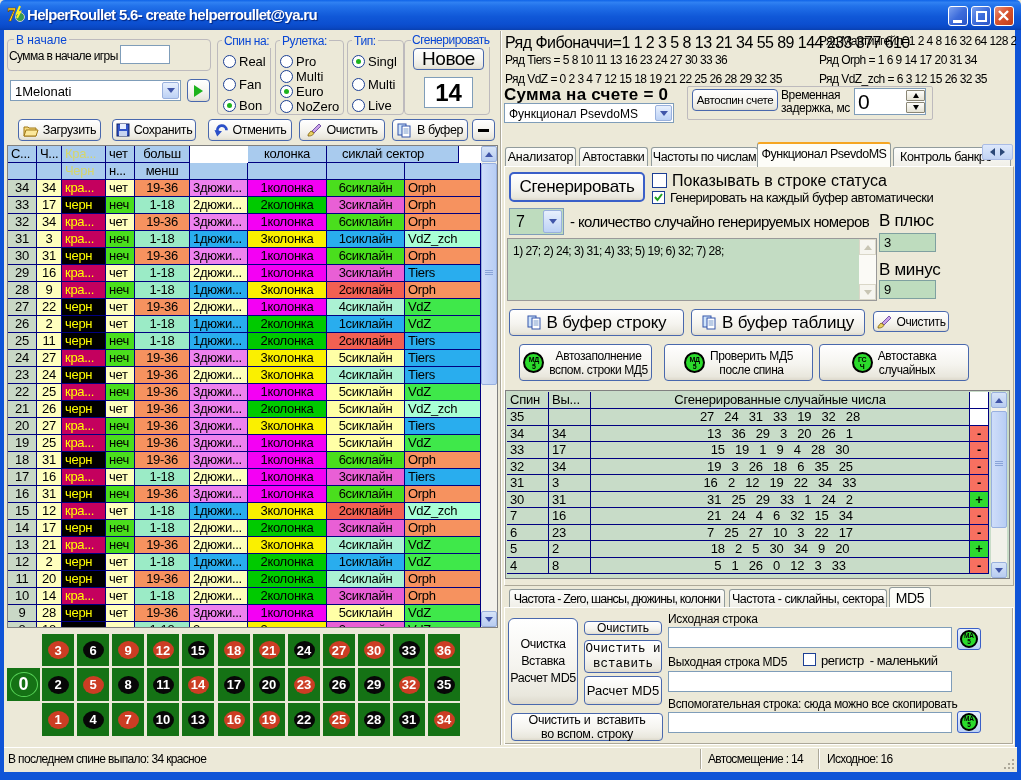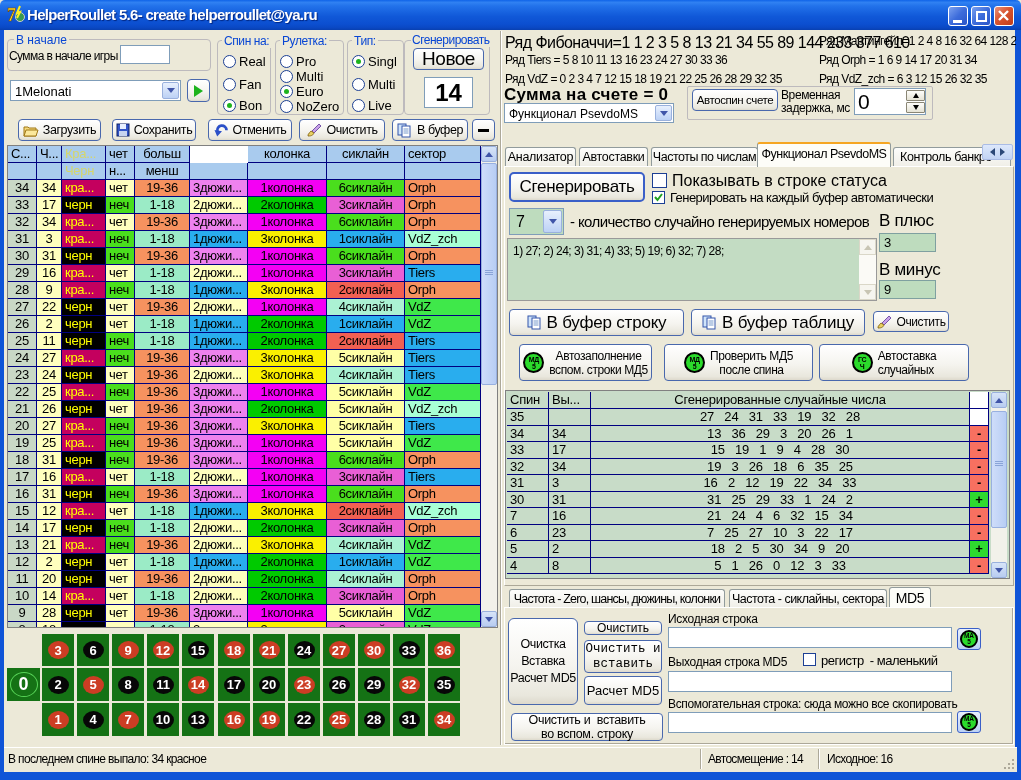--- a/index.html
+++ b/index.html
@@ -163,21 +163,21 @@
 
 <div class="abs" style="left:7px;top:145px;width:491px;height:483px;border:1px solid #808080;background:#fff;"></div>
 <div class="hc" style="left:8px;top:146px;width:29px;height:17px;padding-left:3px;">С...</div>
 <div class="hc" style="left:37px;top:146px;width:25px;height:17px;padding-left:3px;">Ч...</div>
 <div class="hc" style="left:62px;top:146px;width:44px;height:17px;padding-left:3px;color:#d6d66a;">Кра...</div>
 <div class="hc" style="left:106px;top:146px;width:29px;height:17px;padding-left:3px;">чет</div>
 <div class="hc" style="left:135px;top:146px;width:55px;height:17px;text-align:center;">больш</div>
 <div class="hc" style="left:190px;top:146px;width:58px;height:17px;padding-left:3px;margin-top:41px;">дюжина</div>
 <div class="hc" style="left:248px;top:146px;width:79px;height:17px;text-align:center;">колонка</div>
 <div class="hc" style="left:327px;top:146px;width:78px;height:17px;text-align:center;">сиклайн</div>
-<div class="hc" style="left:405px;top:146px;width:76px;height:17px;padding-left:3px;">сектор</div>
+<div class="hc" style="left:383px;top:146px;width:76px;height:17px;padding-left:3px;">сектор</div>
 <div class="hc" style="left:8px;top:163px;width:29px;height:17px;"></div>
 <div class="hc" style="left:37px;top:163px;width:25px;height:17px;"></div>
 <div class="hc" style="left:62px;top:163px;width:44px;height:17px;padding-left:3px;color:#d6d66a;">Черн</div>
 <div class="hc" style="left:106px;top:163px;width:29px;height:17px;padding-left:3px;">н...</div>
 <div class="hc" style="left:135px;top:163px;width:55px;height:17px;text-align:center;">менш</div>
 <div class="hc" style="left:190px;top:163px;width:58px;height:17px;"></div>
 <div class="hc" style="left:248px;top:163px;width:79px;height:17px;"></div>
 <div class="hc" style="left:327px;top:163px;width:78px;height:17px;"></div>
 <div class="hc" style="left:405px;top:163px;width:76px;height:17px;"></div>
 
@@ -705,21 +705,21 @@
       <span>МД</span>
       <span>5</span>
     </span>
     <span style="text-align:center;">Проверить МД5<br>после спина</span>
   </div>
 <div class="xpbtn" style="left:819px;top:344px;width:150px;height:37px;font-size:12px;line-height:14px;letter-spacing:-0.4px;">
   <span style="display:inline-flex;flex:none;width:21px;height:21px;background:#2BDB2B;border:2px solid #000;border-radius:50%;margin-right:5px;align-items:center;justify-content:center;flex-direction:column;font-size:7px;line-height:7px;font-weight:bold;color:#000;">
       <span>ГС</span>
       <span>Ч</span>
     </span>
-    <span style="text-align:left;">Автоставка<br>случайных</span>
+    <span style="text-align:center;">Автоставка<br>случайных</span>
   </div>
 
 <div class="abs" style="left:505px;top:390px;width:505px;height:189px;background:#C8DCC8;border:1px solid #808080;"></div>
 <div class="gc" style="left:507px;top:392px;width:42px;padding-left:3px;background:#C8DCC8;">Спин</div>
 <div class="gc" style="left:549px;top:392px;width:42px;padding-left:3px;background:#C8DCC8;">Вы...</div>
 <div class="gc" style="left:591px;top:392px;width:379px;text-align:center;background:#C8DCC8;">Сгенерированные случайные числа</div>
 <div class="gc" style="left:970px;top:392px;width:19px;background:#fff;"></div>
 <div class="gr" style="top:409.0px;">
     <div class="gc" style="left:507px;width:42px;padding-left:3px;">35</div>
     <div class="gc" style="left:549px;width:42px;padding-left:3px;"></div>

